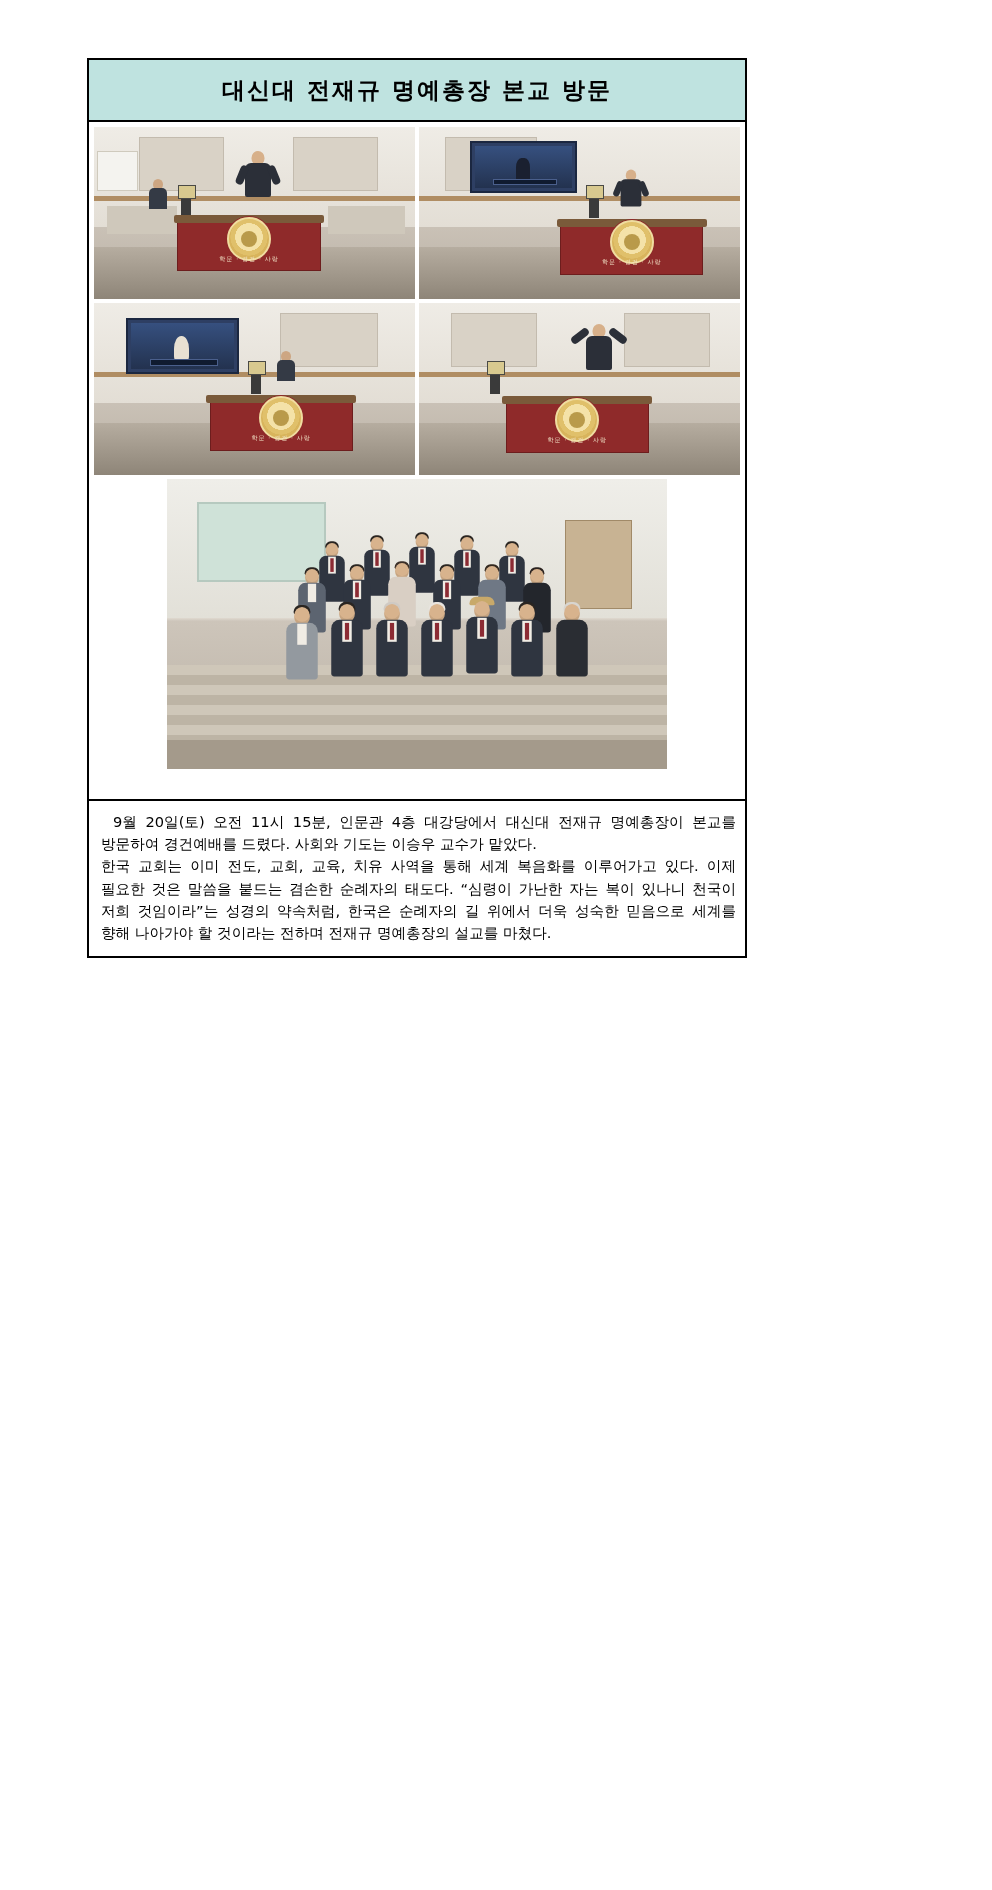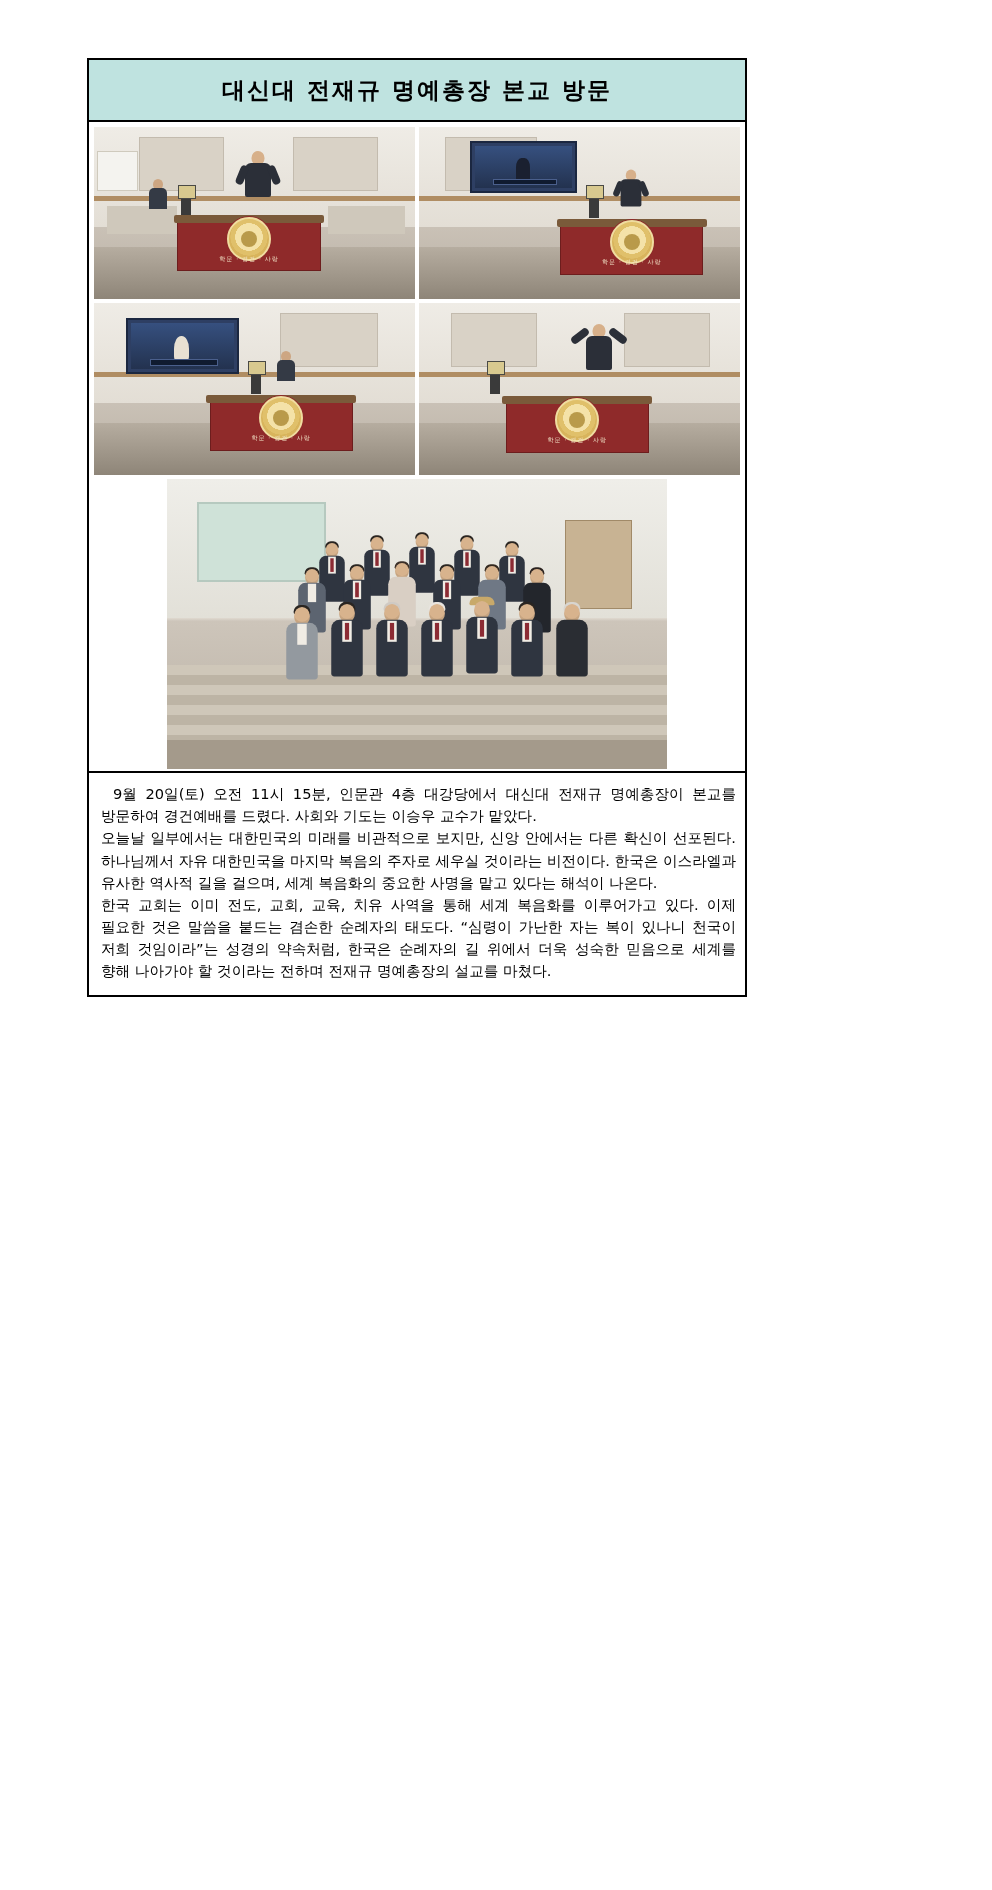--- a/index.html
+++ b/index.html
@@ -310,20 +310,21 @@
   }
   .grp-person .tie {
     position: absolute; left: 50%; transform: translateX(-50%);
     top: 18px; width: 4px; height: 16px; background: #8c2b33;
   }
 
   
   .body-block {
     border-top: 2px solid #000000;
     padding: 10px 9px 12px 12px;
+    margin-top: 28px;
   }
   .body-block p {
     margin: 0;
     font-size: 14.6px;
     line-height: 1.52;
     color: #000000;
     text-align: justify;
     text-justify: inter-character;
     word-break: keep-all;
   }
@@ -585,18 +586,17 @@
                 <div class="head"></div>
                 <div class="body" style="background:#2a2d33;"></div>
               </div>
           </div>
         </div>
       </div>
     </div>
 
     <div class="body-block">
       <p class="first">9월 20일(토) 오전 11시 15분, 인문관 4층 대강당에서 대신대 전재규 명예총장이 본교를 방문하여 경건예배를 드렸다. 사회와 기도는 이승우 교수가 맡았다.</p>
-      <p>오늘날 일부에서는 대한민국의 미래를 비관적으로 보지만, 신앙 안에서는 다른 확신이 선포된다. 하나님께서 자유 대한민국을 마지막 복음의 주자로 세우실 것이라는 비전이다. 한국은 이스라엘과 유사한 역사적 길을 걸으며, 세계 복음화의 중요한 사명을 맡고 있다는 해석이 나온다.</p>
       <p>한국 교회는 이미 전도, 교회, 교육, 치유 사역을 통해 세계 복음화를 이루어가고 있다. 이제 필요한 것은 말씀을 붙드는 겸손한 순례자의 태도다. “심령이 가난한 자는 복이 있나니 천국이 저희 것임이라”는 성경의 약속처럼, 한국은 순례자의 길 위에서 더욱 성숙한 믿음으로 세계를 향해 나아가야 할 것이라는 전하며 전재규 명예총장의 설교를 마쳤다.</p>
     </div>
 
   </div>
 </div>
 
 </body></html>

